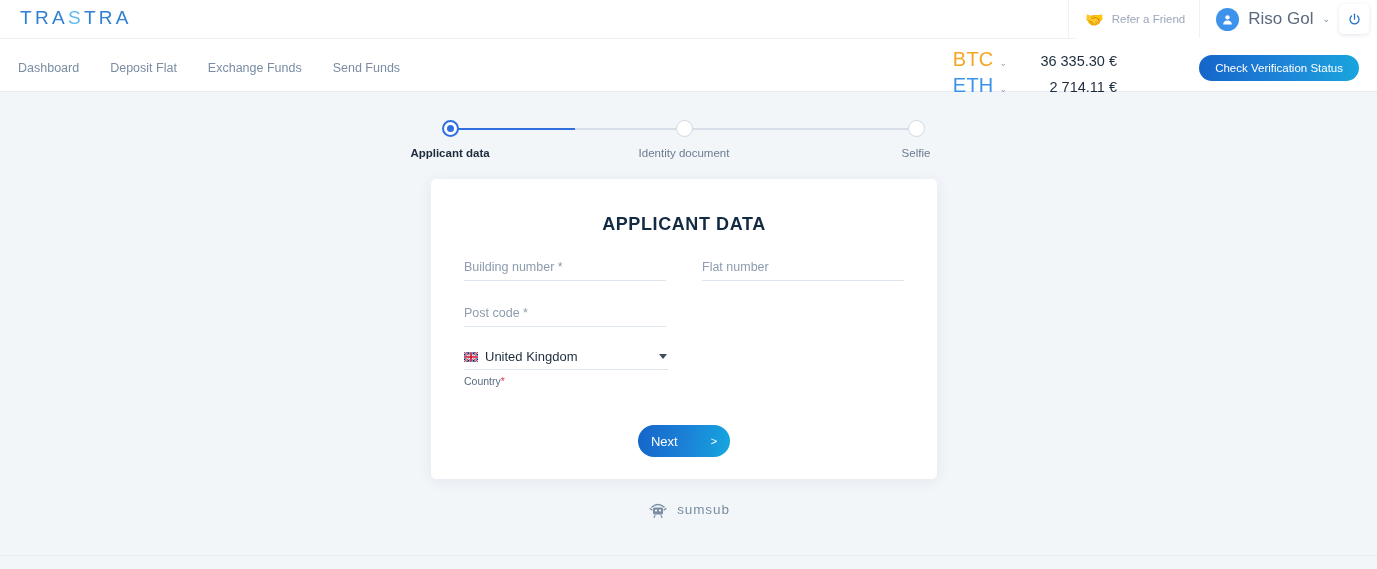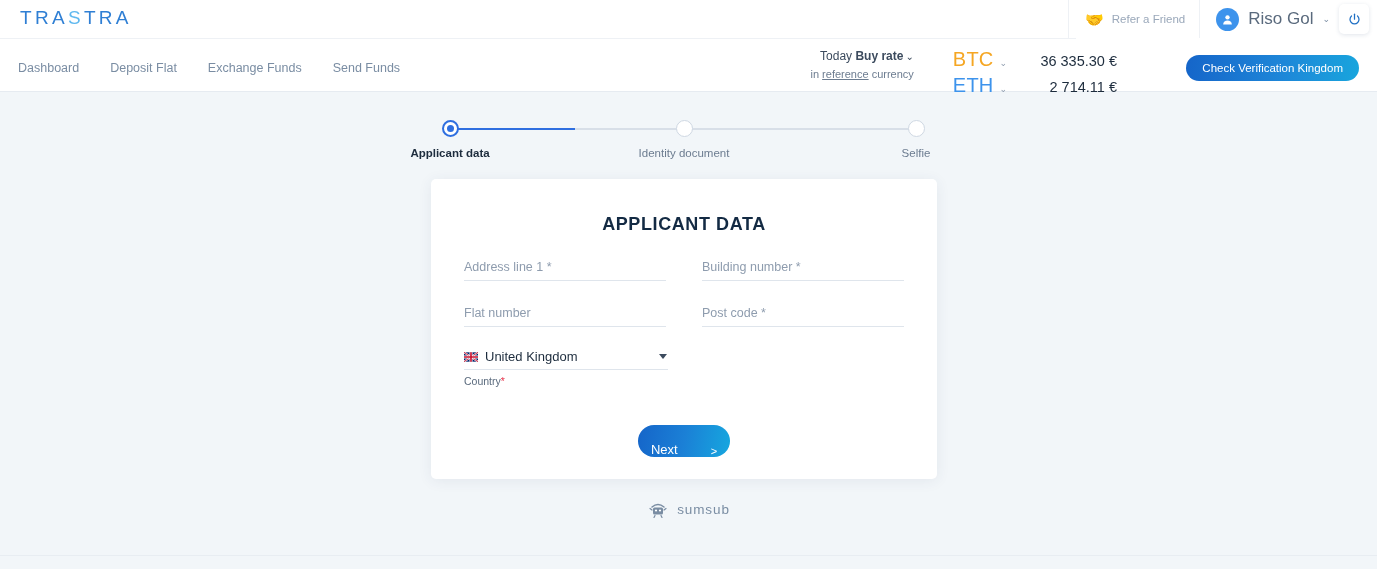--- a/index.html
+++ b/index.html
@@ -334,21 +334,21 @@
   .next-btn {
     width: 92px; height: 32px;
     border: none;
     border-radius: 16px;
     background: linear-gradient(100deg, #1565c9 0%, #1b80d6 50%, #16a7df 100%);
     color: #fff;
     font-size: 13px;
     font-family: "Liberation Sans", sans-serif;
     cursor: pointer;
     display: inline-flex;
-    align-items: flex-end;
+    align-items: center;
     justify-content: center;
     gap: 33px;
     padding: 0 4px;
   }
   .next-btn .nchev { font-size: 11px; }
 
   
   .sumsub {
     position: absolute;
     left: 0; top: 500px;
@@ -406,42 +406,35 @@
     </div>
     <div class="powerbtn">
       <svg width="15" height="15" viewBox="0 0 24 24" aria-hidden="true">
         <path d="M12 3.5v8" stroke="#1f6fc4" stroke-width="2" stroke-linecap="round" fill="none"></path>
         <path d="M7.2 6.4a7.2 7.2 0 1 0 9.6 0" stroke="#1f6fc4" stroke-width="2" stroke-linecap="round" fill="none"></path>
       </svg>
     </div>
   </div>
 
   <div class="rates">
-    <div class="rates-left">
-      <div class="rl-row1"><span>Today</span>
-        <b>Buy rate</b><span class="cv">⌄</span></div>
-      <div class="rl-row2"><span>in</span>
-        <u>reference</u>
-        <span>currency</span></div>
-    </div>
     <div class="rates-right">
       <div class="rate-row">
         <span class="ticker btc">BTC</span>
         <span class="tick-caret">⌄</span>
         <span class="rate-val">36 335.30 €</span>
       </div>
       <div class="rate-row">
         <span class="ticker eth">ETH</span>
         <span class="tick-caret">⌄</span>
         <span class="rate-val">2 714.11 €</span>
       </div>
     </div>
   </div>
 
-  <button class="verify-btn">Check Verification Kingdom</button>
+  <button class="verify-btn">Check Verification Status</button>
 </div>
 
 <div class="stepper">
   <div class="track"></div>
   <div class="track-done"></div>
 
   <div class="step active" id="step-0">
     <div class="dot"></div>
     <div class="slabel">Applicant data</div>
   </div>
@@ -452,23 +445,20 @@
   <div class="step" id="step-2">
     <div class="dot"></div>
     <div class="slabel">Selfie</div>
   </div>
 </div>
 
 <div class="card">
   <h1 class="card-title">APPLICANT DATA</h1>
 
   <div class="form-grid">
-    <div class="field">
-      <input type="text" placeholder="Address line 1 *" style="">
-    </div>
     <div class="field">
       <input type="text" placeholder="Building number *" style="">
     </div>
     <div class="field">
       <input type="text" placeholder="Flat number" style="">
     </div>
     <div class="field">
       <input type="text" placeholder="Post code *" style="">
     </div>
 

